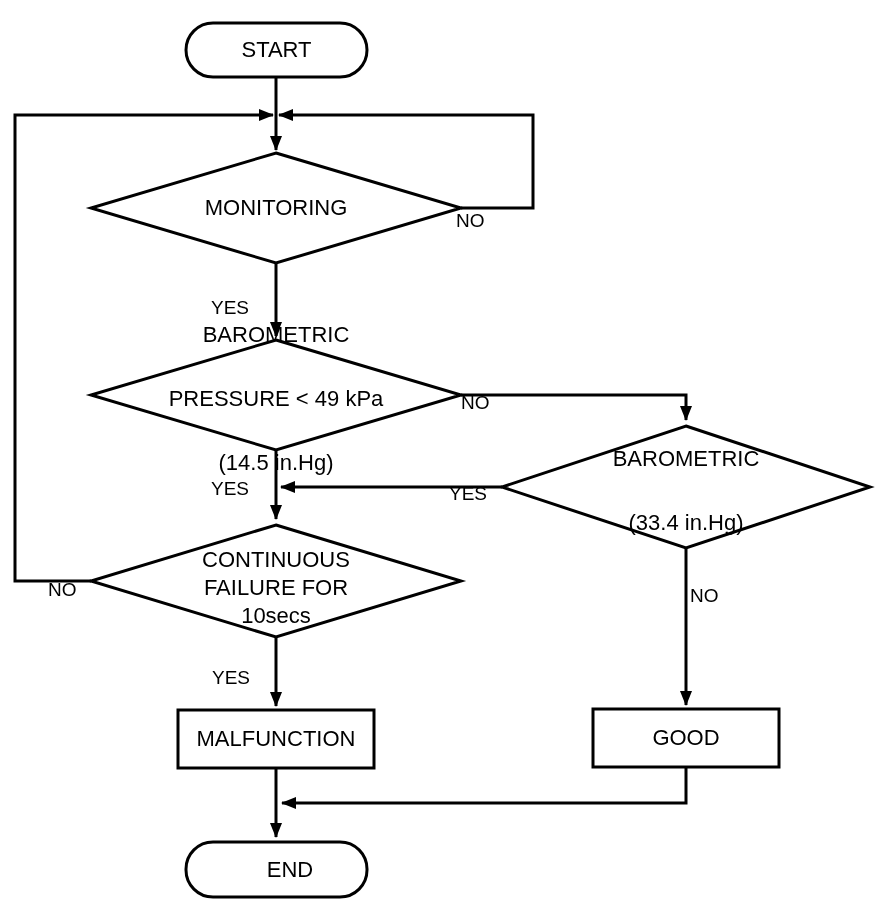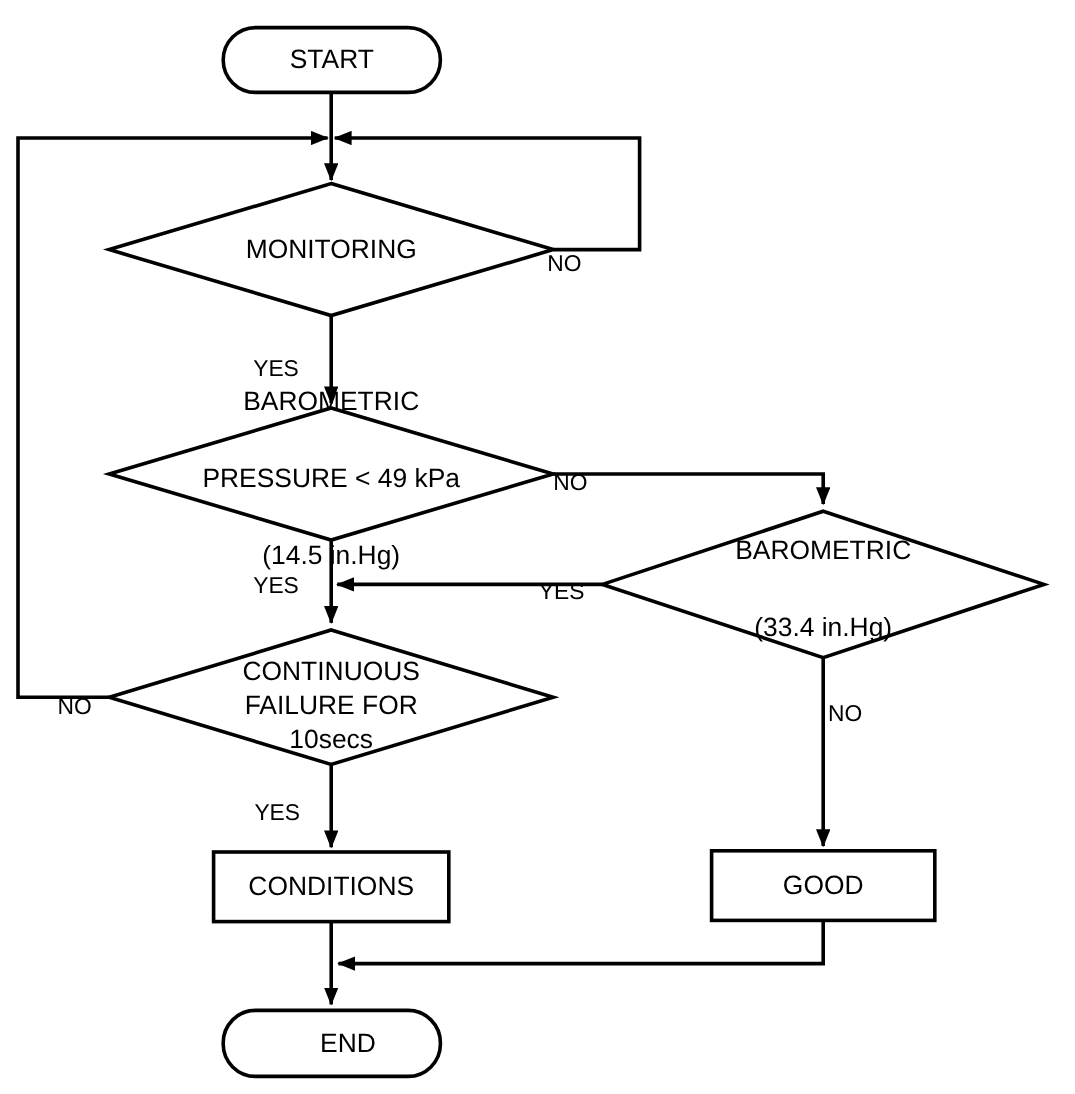--- a/index.html
+++ b/index.html
@@ -104,21 +104,21 @@
     <div>(33.4 in.Hg)</div>
   </div>
 
   <div class="node-label pt7" style="left:91px; top:525px; width:370px; height:112px;">
     <div>CONTINUOUS</div>
     <div>FAILURE FOR</div>
     <div>10secs</div>
   </div>
 
   <div class="node-label" style="left:178px; top:710px; width:196px; height:58px;">
-    <div>CONDITIONS</div>
+    <div>MALFUNCTION</div>
   </div>
 
   <div class="node-label" style="left:593px; top:709px; width:186px; height:58px;justify-content:center;">
     <div>GOOD</div>
   </div>
 
   <div class="node-label" style="left:186px; top:842px; width:208px; height:55px;">
     <div>END</div>
   </div>
 

